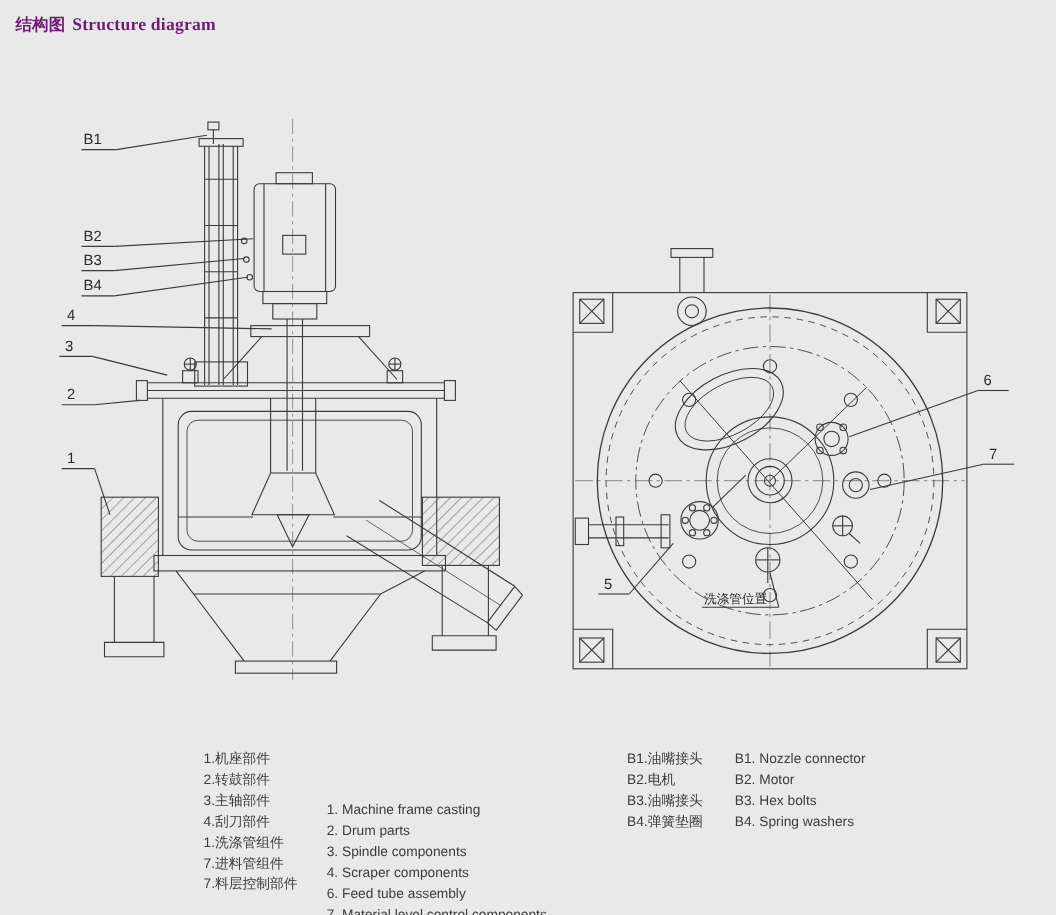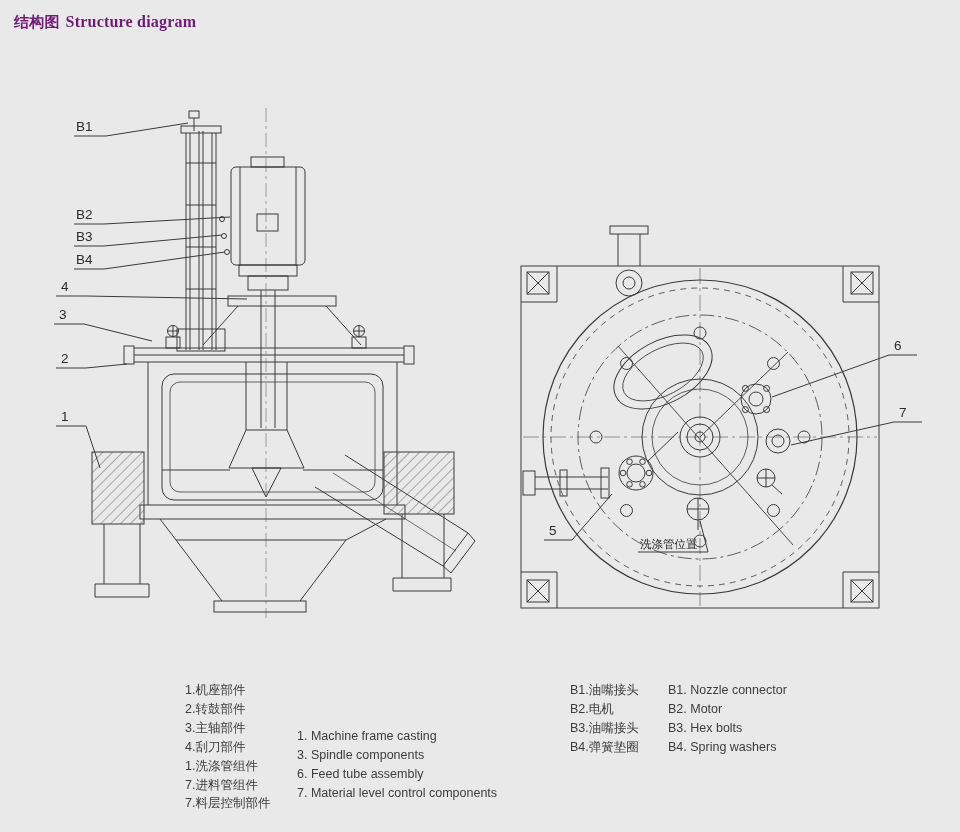--- a/index.html
+++ b/index.html
@@ -360,21 +360,23 @@
     <div>1.机座部件</div>
     <div>2.转鼓部件</div>
     <div>3.主轴部件</div>
     <div>4.刮刀部件</div>
     <div>1.洗涤管组件</div>
     <div>7.进料管组件</div>
     <div>7.料层控制部件</div>
   </div>
   <div class="legend-col lc2">
     <div>1. Machine frame casting</div>
+    <div>2. Drum parts</div>
     <div>3. Spindle components</div>
+    <div>4. Scraper components</div>
     <div>6. Feed tube assembly</div>
     <div>7. Material level control components</div>
   </div>
   <div class="legend-col lc3">
     <div>B1.油嘴接头</div>
     <div>B2.电机</div>
     <div>B3.油嘴接头</div>
     <div>B4.弹簧垫圈</div>
   </div>
   <div class="legend-col lc4">

